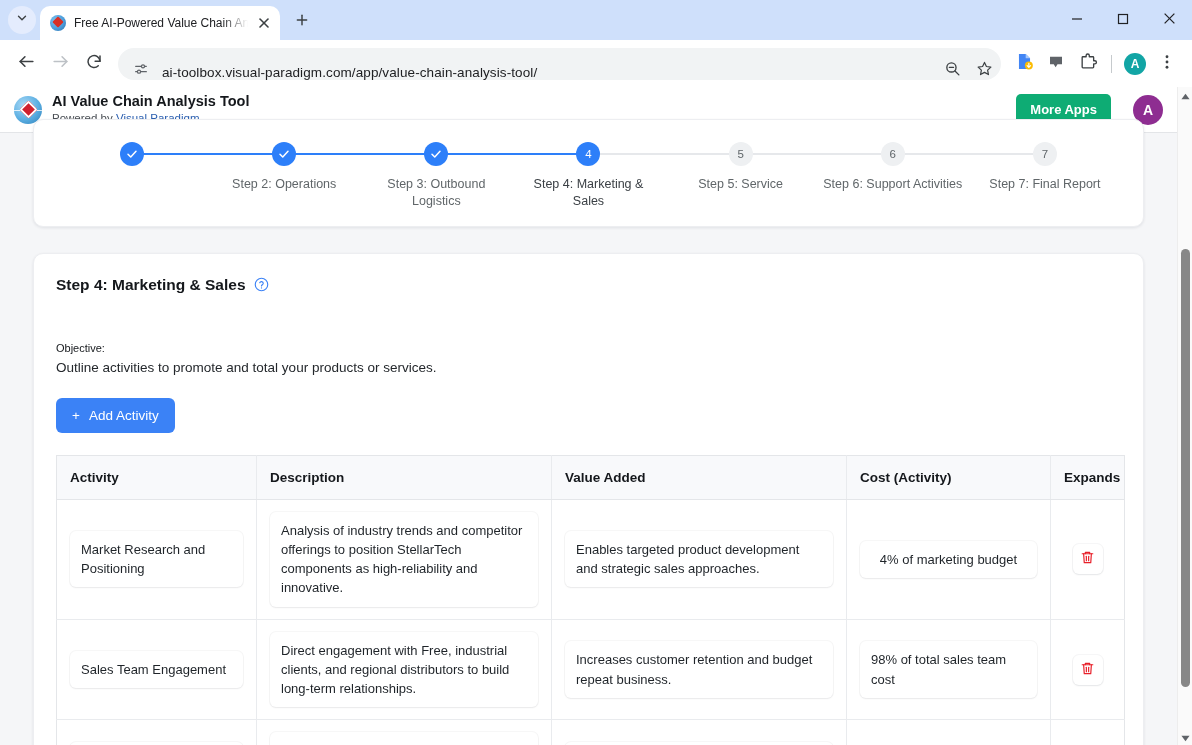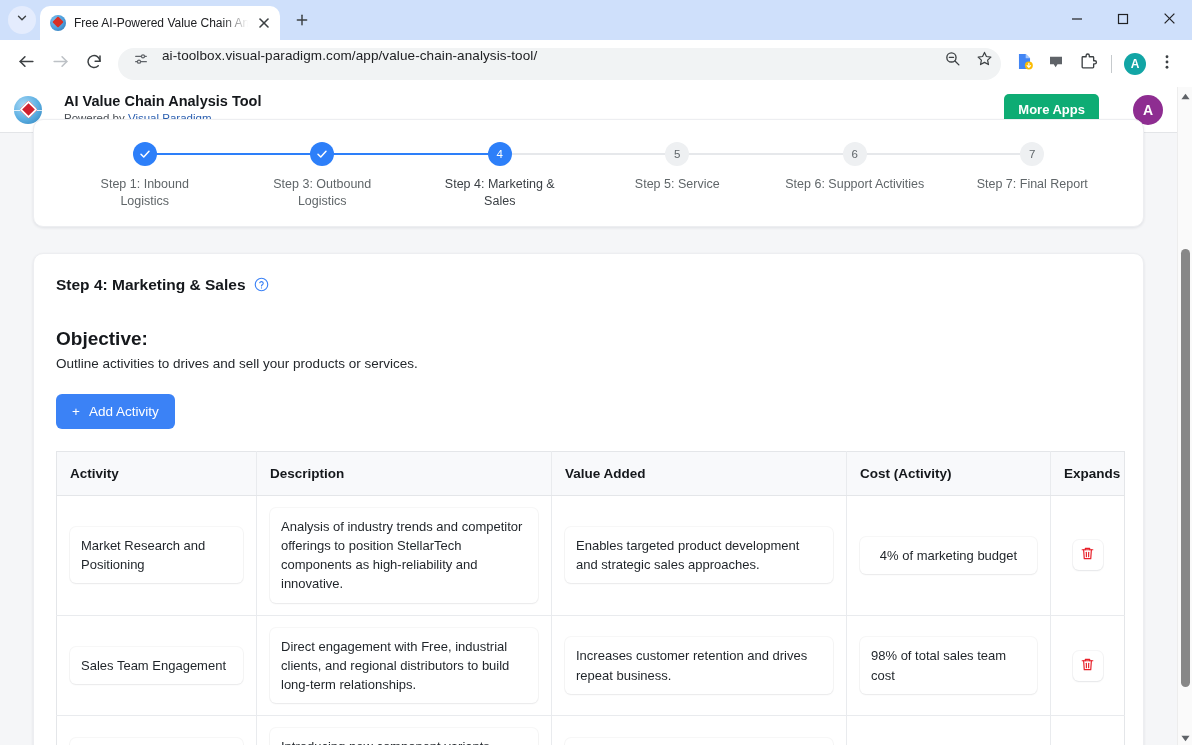--- a/index.html
+++ b/index.html
@@ -54,39 +54,39 @@
   }
   .winbtn { width: 46px; height: 40px; display: flex; align-items: center; justify-content: center; }
 
   .toolbar {
     height: 47px; background: #ffffff; display: flex; align-items: center;
     padding: 0 10px; gap: 2px; flex: 0 0 47px;
   }
   .navbtn { width: 32px; height: 32px; display: flex; align-items: center; justify-content: center; border-radius: 16px; }
   .omnibox {
     flex: 1 1 auto; height: 32px; background: #f1f3f4; border-radius: 16px;
-    display: flex; align-items: flex-start; padding: 0 6px 0 12px; margin: 0 6px; gap: 10px;
+    display: flex; align-items: flex-end; padding: 0 6px 0 12px; margin: 0 6px; gap: 10px;
   }
   .omnibox-url { font-size: 13.5px; color: #202124; flex: 1 1 auto; letter-spacing: .1px; }
   .omni-icon { width: 22px; height: 22px; display: flex; align-items: center; justify-content: center; }
   .tb-icon { width: 30px; height: 32px; display: flex; align-items: center; justify-content: center; }
   .tb-divider { width: 1px; height: 18px; background: #c6cacd; margin: 0 6px; }
   .profile-av {
     width: 22px; height: 22px; border-radius: 50%; background: #12a5a5;
     color: #fff; font-size: 12px; font-weight: bold;
     display: flex; align-items: center; justify-content: center;
   }
 
   
   .viewport { flex: 1 1 auto; position: relative; background: #f5f6f8; overflow: hidden; display: flex; }
   .page { flex: 1 1 auto; position: relative; overflow: hidden; }
 
   .app-header {
     height: 46px; background: #ffffff; border-bottom: 1px solid #e3e5e8;
-    display: flex; align-items: center; padding: 0 14px; gap: 22px;
+    display: flex; align-items: center; padding: 0 14px; gap: 10px;
   }
   .vp-logo {
     width: 28px; height: 28px; border-radius: 50%; flex: 0 0 28px;
     background: radial-gradient(circle at 35% 32%, #a8d8f5 0%, #5aaee2 55%, #2f7fb8 100%);
     position: relative; overflow: hidden;
   }
   .vp-logo::before {
     content: ""; position: absolute; left: 0; top: 50%; width: 100%; height: 1px; background: rgba(255,255,255,.8);
   }
   .vp-logo::after {
@@ -136,21 +136,21 @@
     line-height: 1.35; max-width: 140px;
   }
   .step.current .slabel { color: #3b4045; }
   .check { width: 12px; height: 12px; display: block; }
 
   
   .step-card { margin-top: 26px; padding: 22px 22px 0 22px; }
   .step-title-row { display: flex; align-items: center; gap: 8px; }
   .step-title { font-size: 15.5px; font-weight: bold; color: #15181c; }
   .help-icon { width: 15px; height: 15px; display: block; }
-  .obj-label { font-size: 19px; font-weight: bold; color: #15181c; margin-top: 34px; }
+  .obj-label { font-size: 11px; font-weight: normal; color: #15181c; margin-top: 48px; }
   .obj-text { font-size: 13.5px; color: #24282c; margin-top: 6px; }
   .add-btn {
     margin-top: 23px; background: #3b82f6; border: none; color: #fff;
     font-size: 13.5px; border-radius: 6px; padding: 10px 16px; cursor: pointer;
     display: inline-flex; align-items: center; gap: 9px;
   }
 
   
   table.activities {
     margin-top: 22px; width: 100%; border-collapse: collapse;
@@ -362,23 +362,31 @@
         <div class="card stepper-card">
           <div class="stepper">
 
             <div class="step done">
               <div class="line"></div>
               <div class="bubble">
                 <svg class="check" viewBox="0 0 24 24" fill="none" stroke="#fff" stroke-width="3" stroke-linecap="round" stroke-linejoin="round">
                     <polyline points="4 12.5 9.5 18 20 6.5"></polyline>
                   </svg>
               </div>
-              <div class="slabel">Step 1: Inbound Logistics</div>
-            </div>
-
+            </div>
+
+            <div class="step done">
+              <div class="line"></div>
+              <div class="bubble">
+                <svg class="check" viewBox="0 0 24 24" fill="none" stroke="#fff" stroke-width="3" stroke-linecap="round" stroke-linejoin="round">
+                    <polyline points="4 12.5 9.5 18 20 6.5"></polyline>
+                  </svg>
+              </div>
+              <div class="slabel">Step 2: Operations</div>
+            </div>
 
             <div class="step done">
               <div class="line"></div>
               <div class="bubble">
                 <svg class="check" viewBox="0 0 24 24" fill="none" stroke="#fff" stroke-width="3" stroke-linecap="round" stroke-linejoin="round">
                     <polyline points="4 12.5 9.5 18 20 6.5"></polyline>
                   </svg>
               </div>
               <div class="slabel">Step 3: Outbound Logistics</div>
             </div>
@@ -416,21 +424,21 @@
             <span>
               <svg class="help-icon" viewBox="0 0 24 24" fill="none" stroke="#3b82f6" stroke-width="1.8">
                   <circle cx="12" cy="12" r="10"></circle>
                   <path d="M9.2 9.2a2.9 2.9 0 0 1 5.6 1c0 2-2.8 2.4-2.8 4" stroke-linecap="round"></path>
                   <circle cx="12" cy="17.4" r="1" fill="#3b82f6" stroke="none"></circle>
                 </svg>
             </span>
           </div>
 
           <div class="obj-label">Objective:</div>
-          <div class="obj-text">Outline activities to drives and sell your products or services.</div>
+          <div class="obj-text">Outline activities to promote and total your products or services.</div>
 
           <button class="add-btn">
             <span>+</span>
             <span>Add Activity</span>
           </button>
 
           <table class="activities">
             <colgroup>
               <col class="col-activity">
                 <col class="col-desc">
@@ -478,21 +486,21 @@
               </tr>
 
               <tr>
                 <td>
                   <div class="cellbox">Sales Team Engagement</div>
                 </td>
                 <td>
                   <div class="cellbox">Direct engagement with Free, industrial clients, and regional distributors to build long-term relationships.</div>
                 </td>
                 <td>
-                  <div class="cellbox">Increases customer retention and drives repeat business.</div>
+                  <div class="cellbox">Increases customer retention and budget repeat business.</div>
                 </td>
                 <td>
                   <div class="cellbox">98% of total sales team cost</div>
                 </td>
                 <td>
                   <button class="del-btn">
                     <span>
                       <svg width="15" height="15" viewBox="0 0 24 24" fill="none" stroke="#e8202a" stroke-width="1.9" stroke-linecap="round" stroke-linejoin="round">
                           <polyline points="3.5 6 20.5 6"></polyline>
                           <path d="M8.5 6V3.8h7V6"></path>

